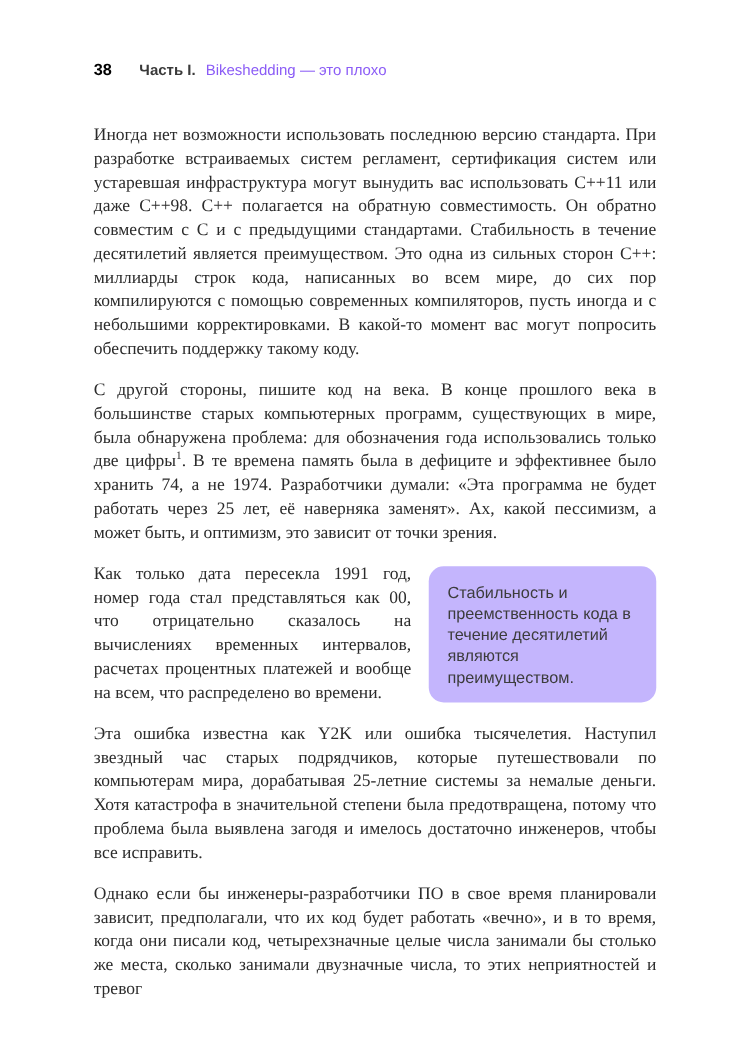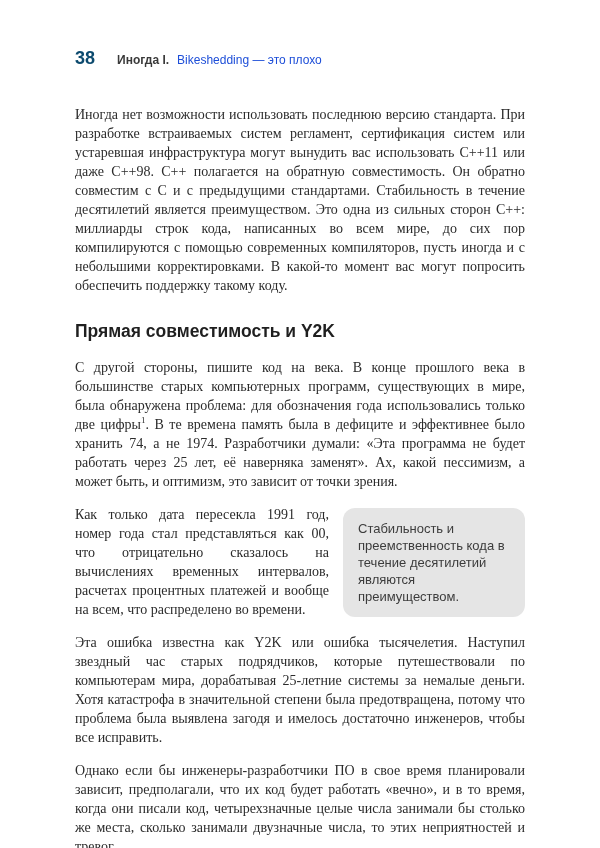--- a/index.html
+++ b/index.html
@@ -24,31 +24,31 @@
   .running-header {
     font-family: "Liberation Sans", sans-serif;
     font-size: 12px;
     color: #3a3a3a;
     display: flex;
     align-items: baseline;
     margin-bottom: 36px;
   }
   .running-header .page-num {
     font-weight: bold;
-    font-size: 18px;
+    font-size: 13px;
     margin-right: 22px;
-    color: #0c4a6e;
+    color: #000000;
   }
   .running-header .part-label {
     font-weight: bold;
     margin-right: 8px;
   }
   .running-header .part-title {
     font-weight: normal;
-    color: #1d4ed8;
+    color: #8b5cf6;
   }
   
   .body-para {
     font-size: 14px;
     line-height: 19px;
     text-align: justify;
     margin: 0 0 14px 0;
     hyphens: auto;
     -webkit-hyphens: auto;
   }
@@ -70,49 +70,48 @@
   .para-with-callout::after {
     content: "";
     display: block;
     clear: both;
   }
   .callout {
     float: right;
     box-sizing: border-box;
     width: 182px;
     margin: 3px 0 10px 14px;
-    background: #e5e5e5;
+    background: #c4b5fd;
     border-radius: 12px;
     padding: 12px 14px 12px 15px;
   }
   .callout p {
     margin: 0;
     font-family: "Liberation Sans", sans-serif;
     font-size: 13px;
     line-height: 17px;
     color: #3c3c3c;
     text-align: left;
   }
 </style>
 </head>
 <body>
 
 <div class="page">
 
   <div class="running-header">
     <span class="page-num">38</span>
-    <span class="part-label">Иногда I.</span>
+    <span class="part-label">Часть I.</span>
     <span class="part-title">Bikeshedding — это плохо</span>
   </div>
 
   <p class="body-para">
     <span>Иногда нет возможности использовать последнюю версию стандарта. При разработке встраиваемых систем регламент, сертификация систем или устаревшая инфраструктура могут вынудить вас использовать C++11 или даже C++98. C++ полагается на обратную совместимость. Он обратно совместим с C и с предыдущими стандартами. Стабильность в течение десятилетий является преимуществом. Это одна из сильных сторон C++: миллиарды строк кода, написанных во всем мире, до сих пор компилируются с помощью современных компиляторов, пусть иногда и с небольшими корректировками. В какой-то момент вас могут попросить обеспечить поддержку такому коду.</span>
   </p>
 
-  <h2 class="section-heading">Прямая совместимость и Y2K</h2>
 
   <p class="body-para">
     <span>С другой стороны, пишите код на века. В конце прошлого века в большинстве старых компьютерных программ, существующих в мире, была обнаружена проблема: для обозначения года использовались только две цифры</span><sup>1</sup><span>. В те времена память была в дефиците и эффективнее было хранить 74, а не 1974. Разработчики думали: «Эта программа не будет работать через 25 лет, её наверняка заменят». Ах, какой пессимизм, а может быть, и оптимизм, это зависит от точки зрения.</span>
   </p>
 
   <div class="para-with-callout">
     <aside class="callout">
       <p>Стабильность и преемственность кода в течение десятилетий являются преимуществом.</p>
     </aside>
     <p class="body-para">

